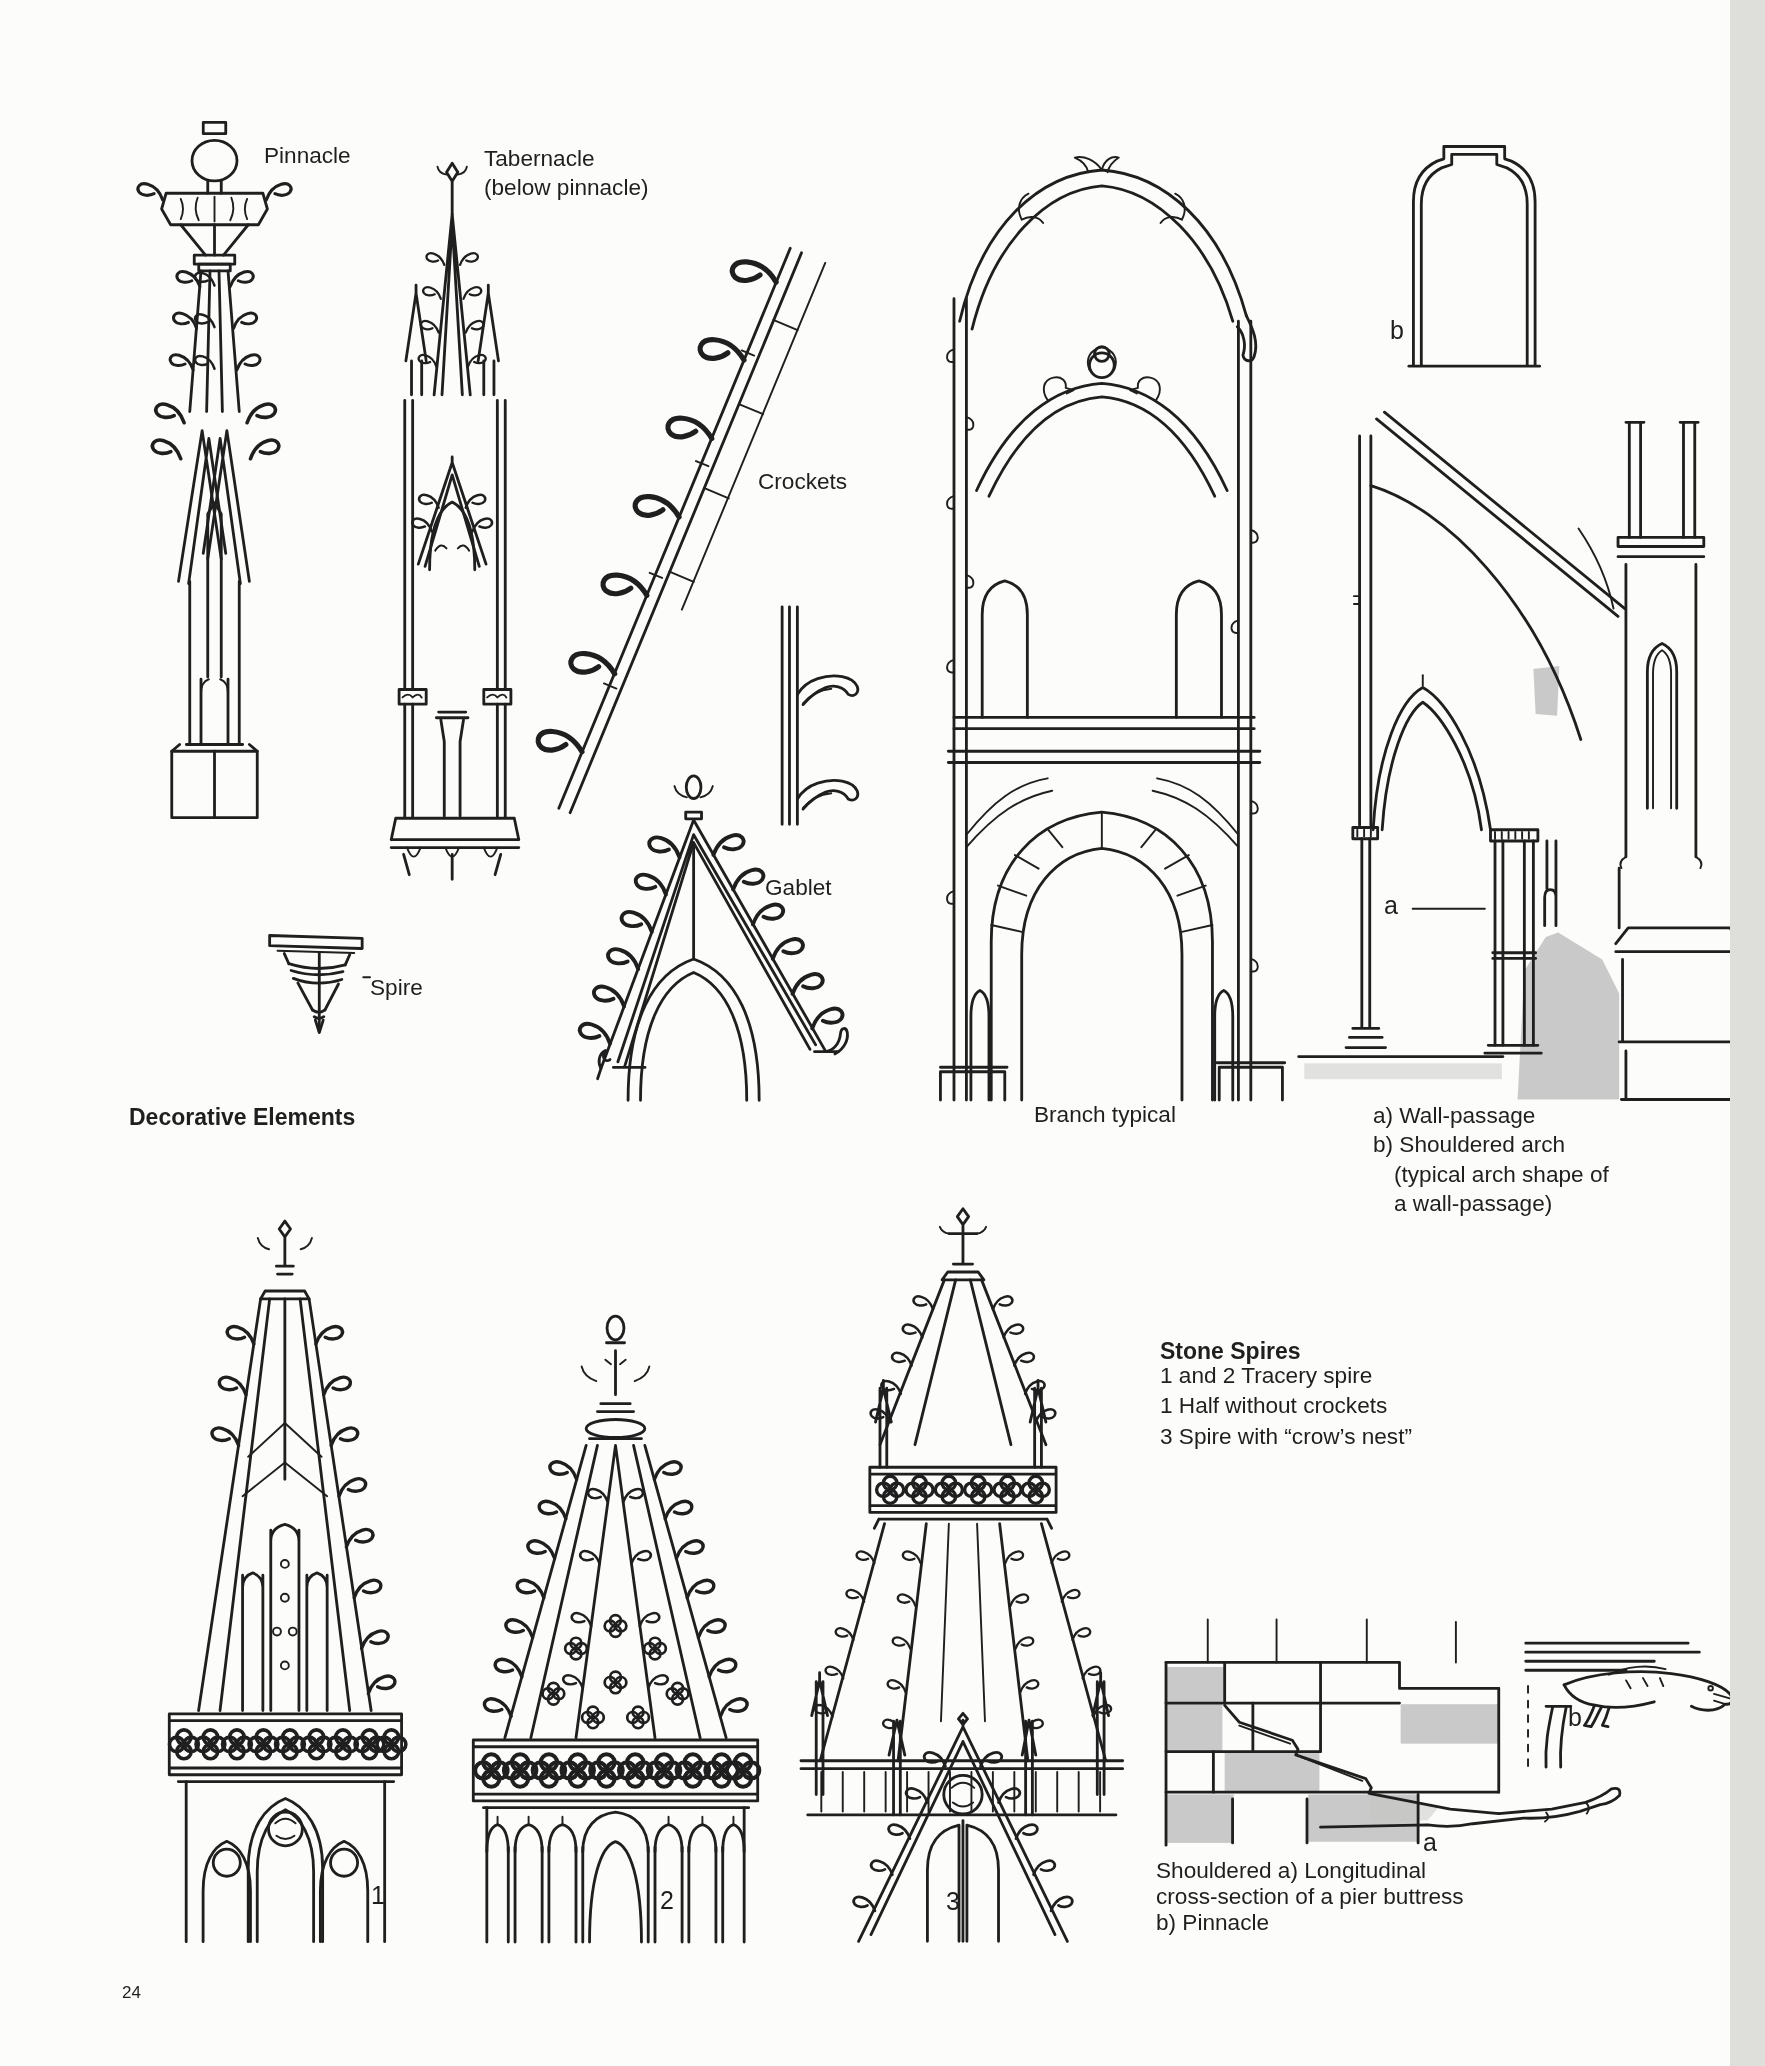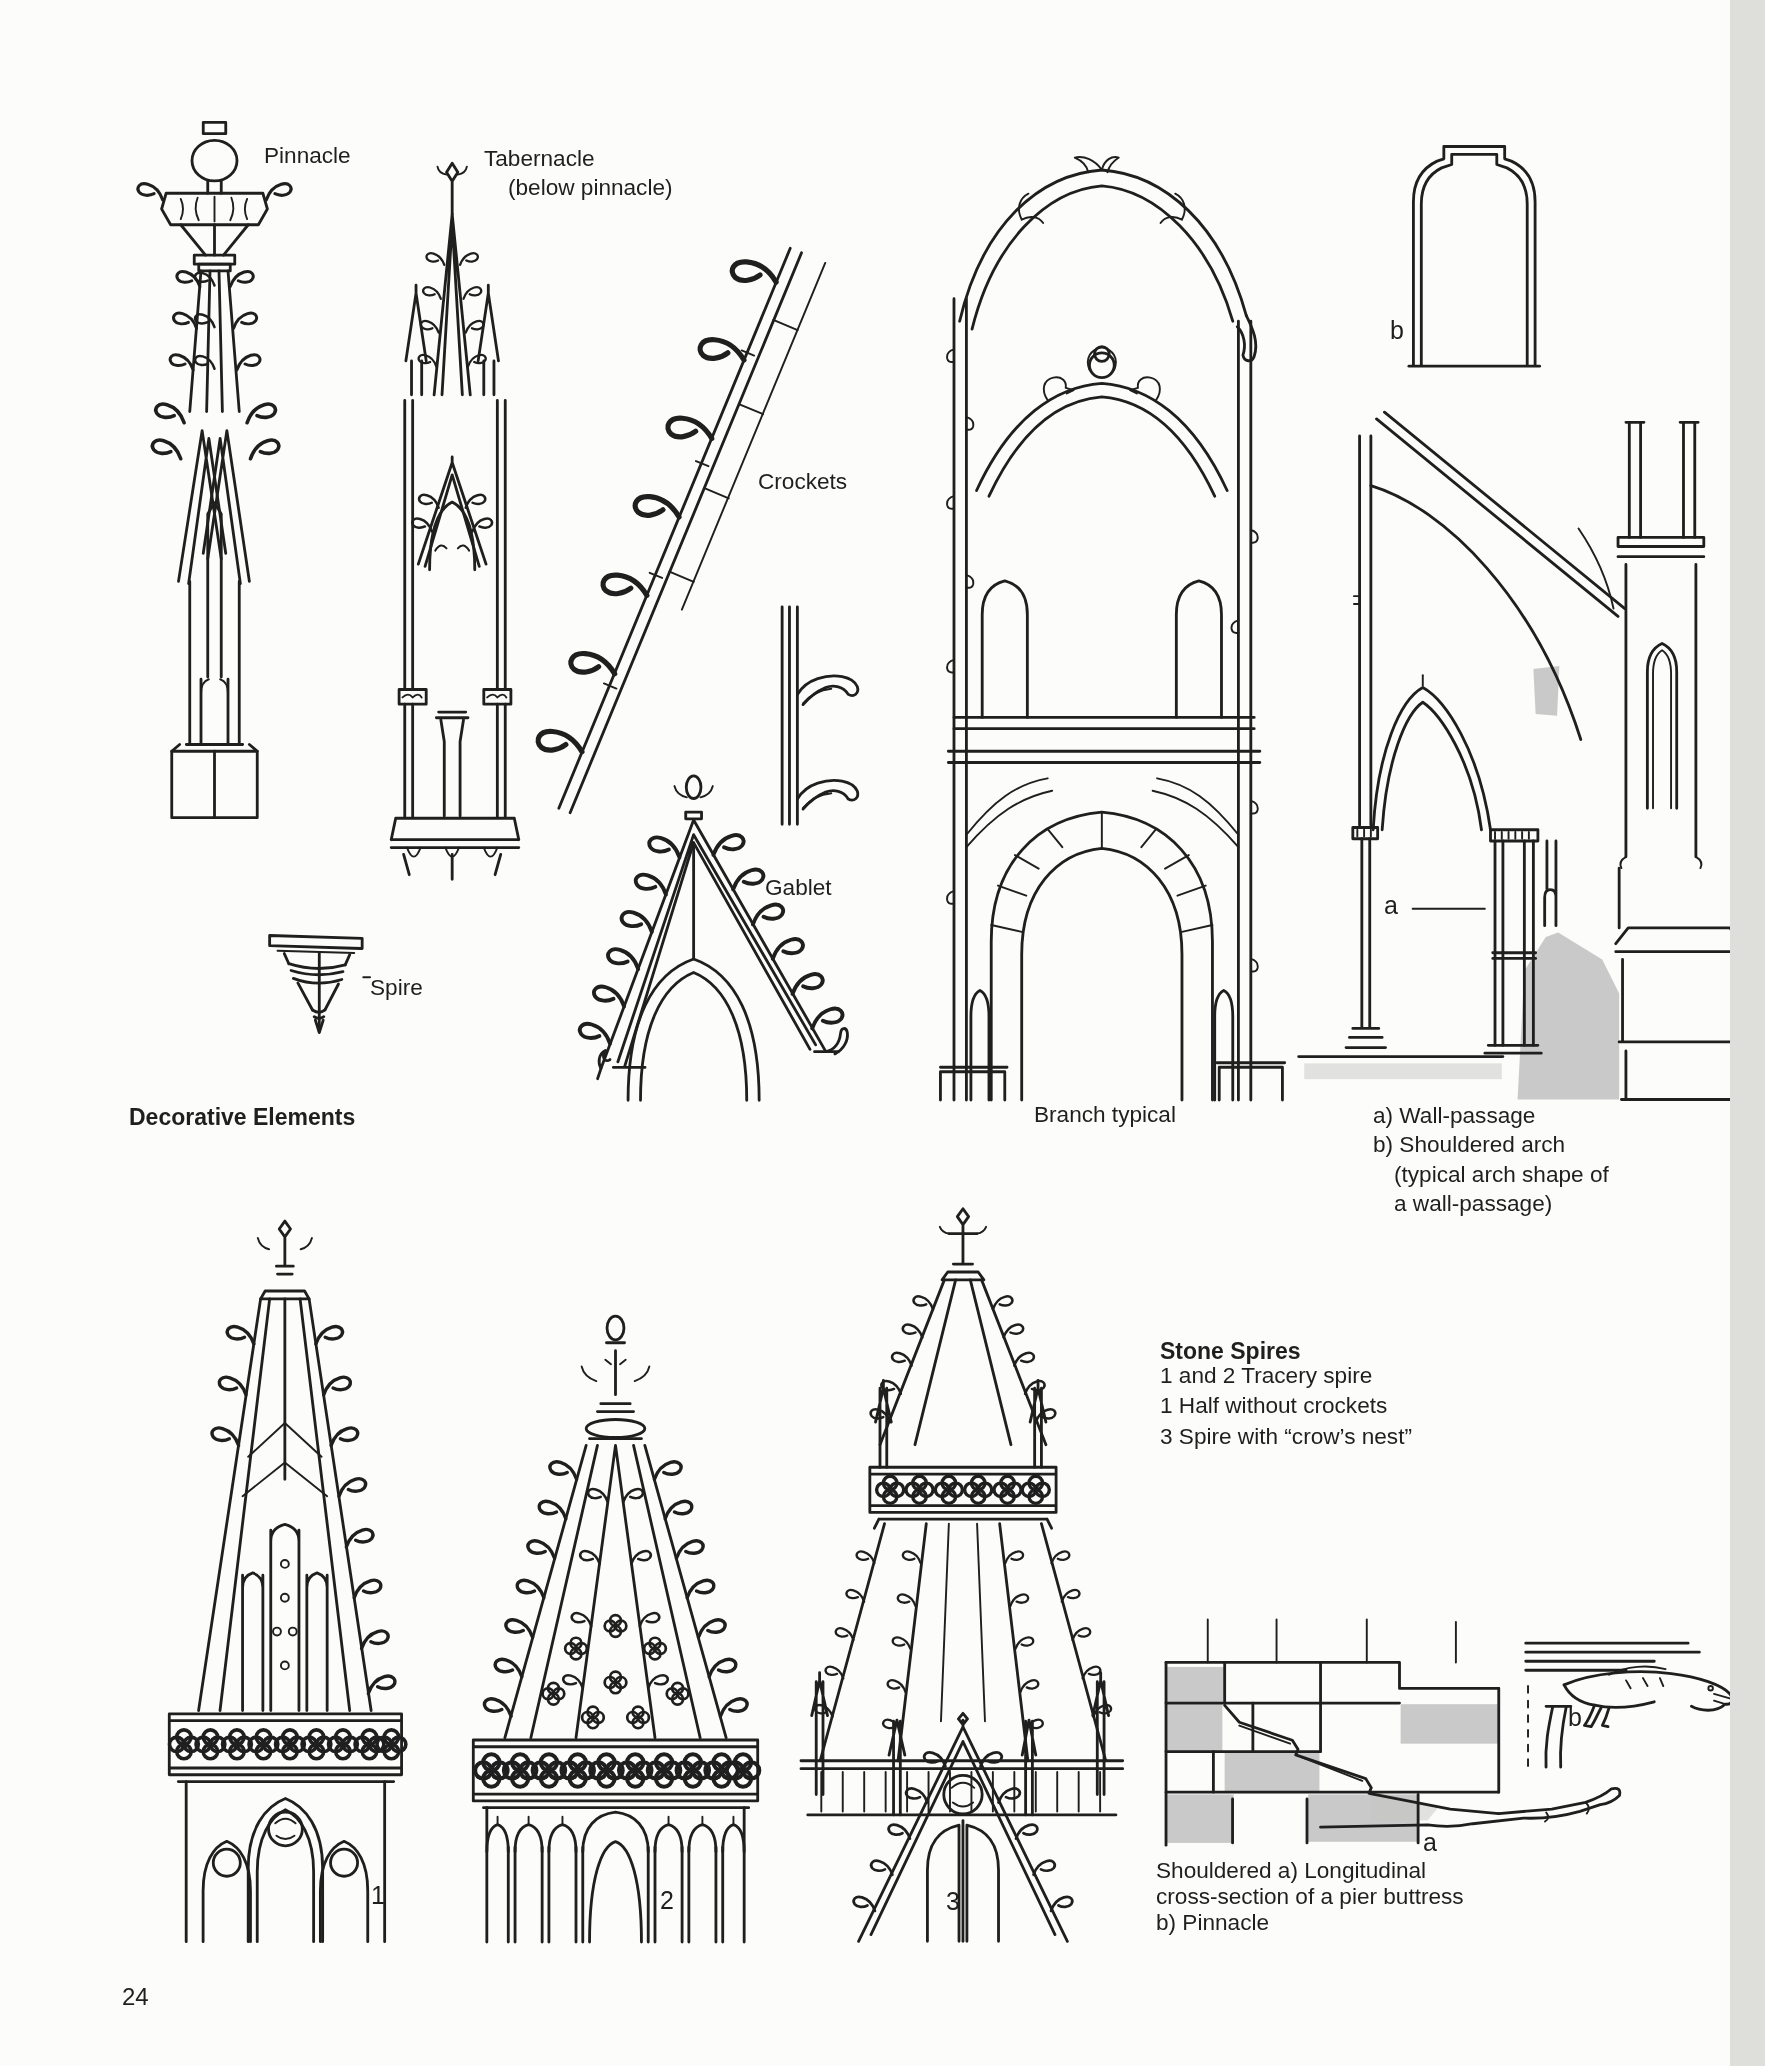--- a/index.html
+++ b/index.html
@@ -1,21 +1,21 @@
 <!DOCTYPE html>
 <html style="font-size:9px"><head>
 <meta charset="utf-8">
 <style>
   html,body{margin:0;padding:0;background:#dededb;}
   .page{position:relative;width:1730px;height:2066px;background:#fcfcfa;
         font-family:Liberation Sans, sans-serif;color:#1f1f1f;overflow:hidden;}
   .lbl{position:absolute;font-size:22.6px;line-height:1.28;white-space:pre;}
   .bold{font-weight:bold;font-size:23px;margin-top:6px;}
   .marker{position:absolute;font-size:25px;}
-  .pgnum{position:absolute;font-size:24px;}
+  .pgnum{position:absolute;font-size:17px;}
   svg.fig{position:absolute;overflow:visible;}
   svg.fig path,svg.fig line,svg.fig circle,svg.fig ellipse,svg.fig rect,svg.fig polyline{
       fill:none;stroke:#1f1f1f;stroke-width:5;stroke-linecap:round;stroke-linejoin:round;}
   svg.fig .thin{stroke-width:3.4;}
   svg.fig .shade{fill:#b5b5b5;stroke:none;opacity:.72;}
   svg.fig .shade2{fill:#c6c6c4;stroke:none;opacity:.5;}
 </style>
 </head>
 <body>
 
@@ -30,21 +30,21 @@
         <circle cx="-8" cy="0" r="8"></circle>
           <circle cx="8" cy="0" r="8"></circle>
           <circle cx="0" cy="-8" r="8"></circle>
           <circle cx="0" cy="8" r="8"></circle>
       </g>
     </defs>
   </svg>
 
   <div class="lbl" style="left:264px;top:142px">Pinnacle</div>
   <div class="lbl" style="left:484px;top:145px">Tabernacle</div>
-  <div class="lbl" style="left:508px;top:174px">(below pinnacle)</div>
+  <div class="lbl" style="left:484px;top:174px">(below pinnacle)</div>
   <div class="lbl" style="left:758px;top:468px">Crockets</div>
   <div class="lbl" style="left:765px;top:874px">Gablet</div>
   <div class="lbl" style="left:370px;top:974px">Spire</div>
   <div class="lbl bold" style="left:129px;top:1097px">Decorative Elements</div>
   <div class="lbl" style="left:1034px;top:1101px">Branch typical</div>
 
   <div class="lbl" style="left:1373px;top:1102px">a) Wall-passage</div>
   <div class="lbl" style="left:1373px;top:1131px">b) Shouldered arch</div>
   <div class="lbl" style="left:1394px;top:1161px">(typical arch shape of</div>
   <div class="lbl" style="left:1394px;top:1190px">a wall-passage)</div>

